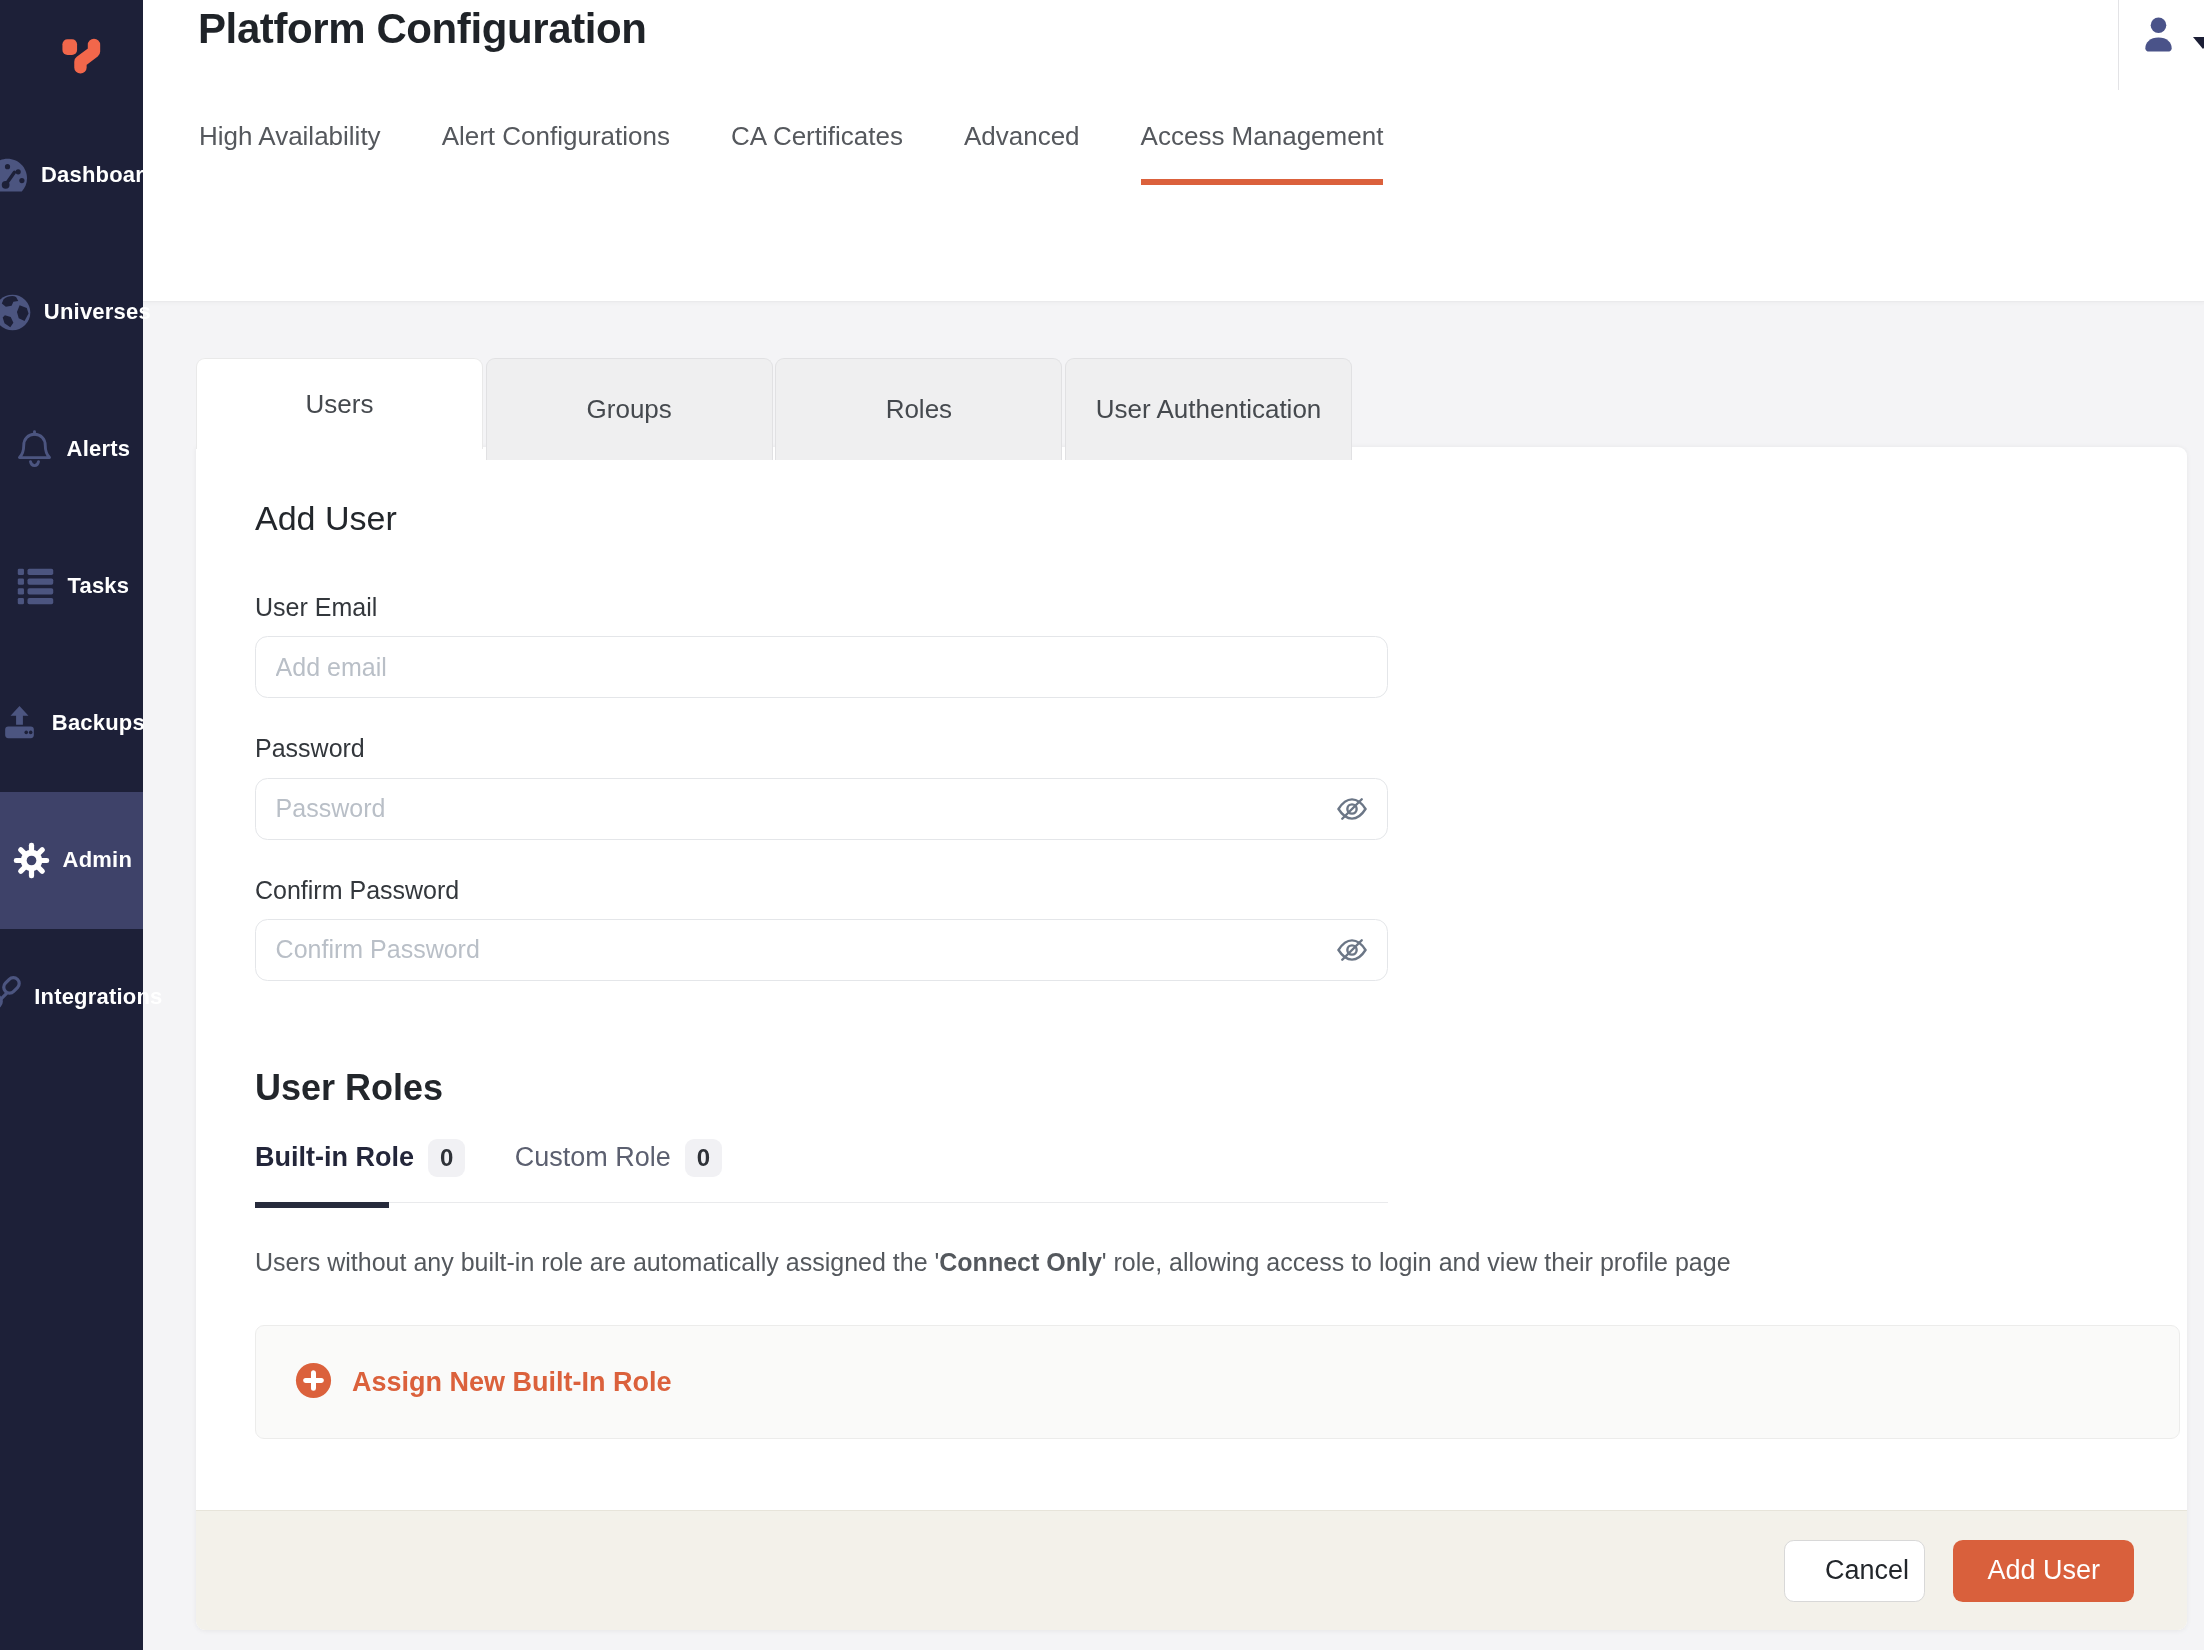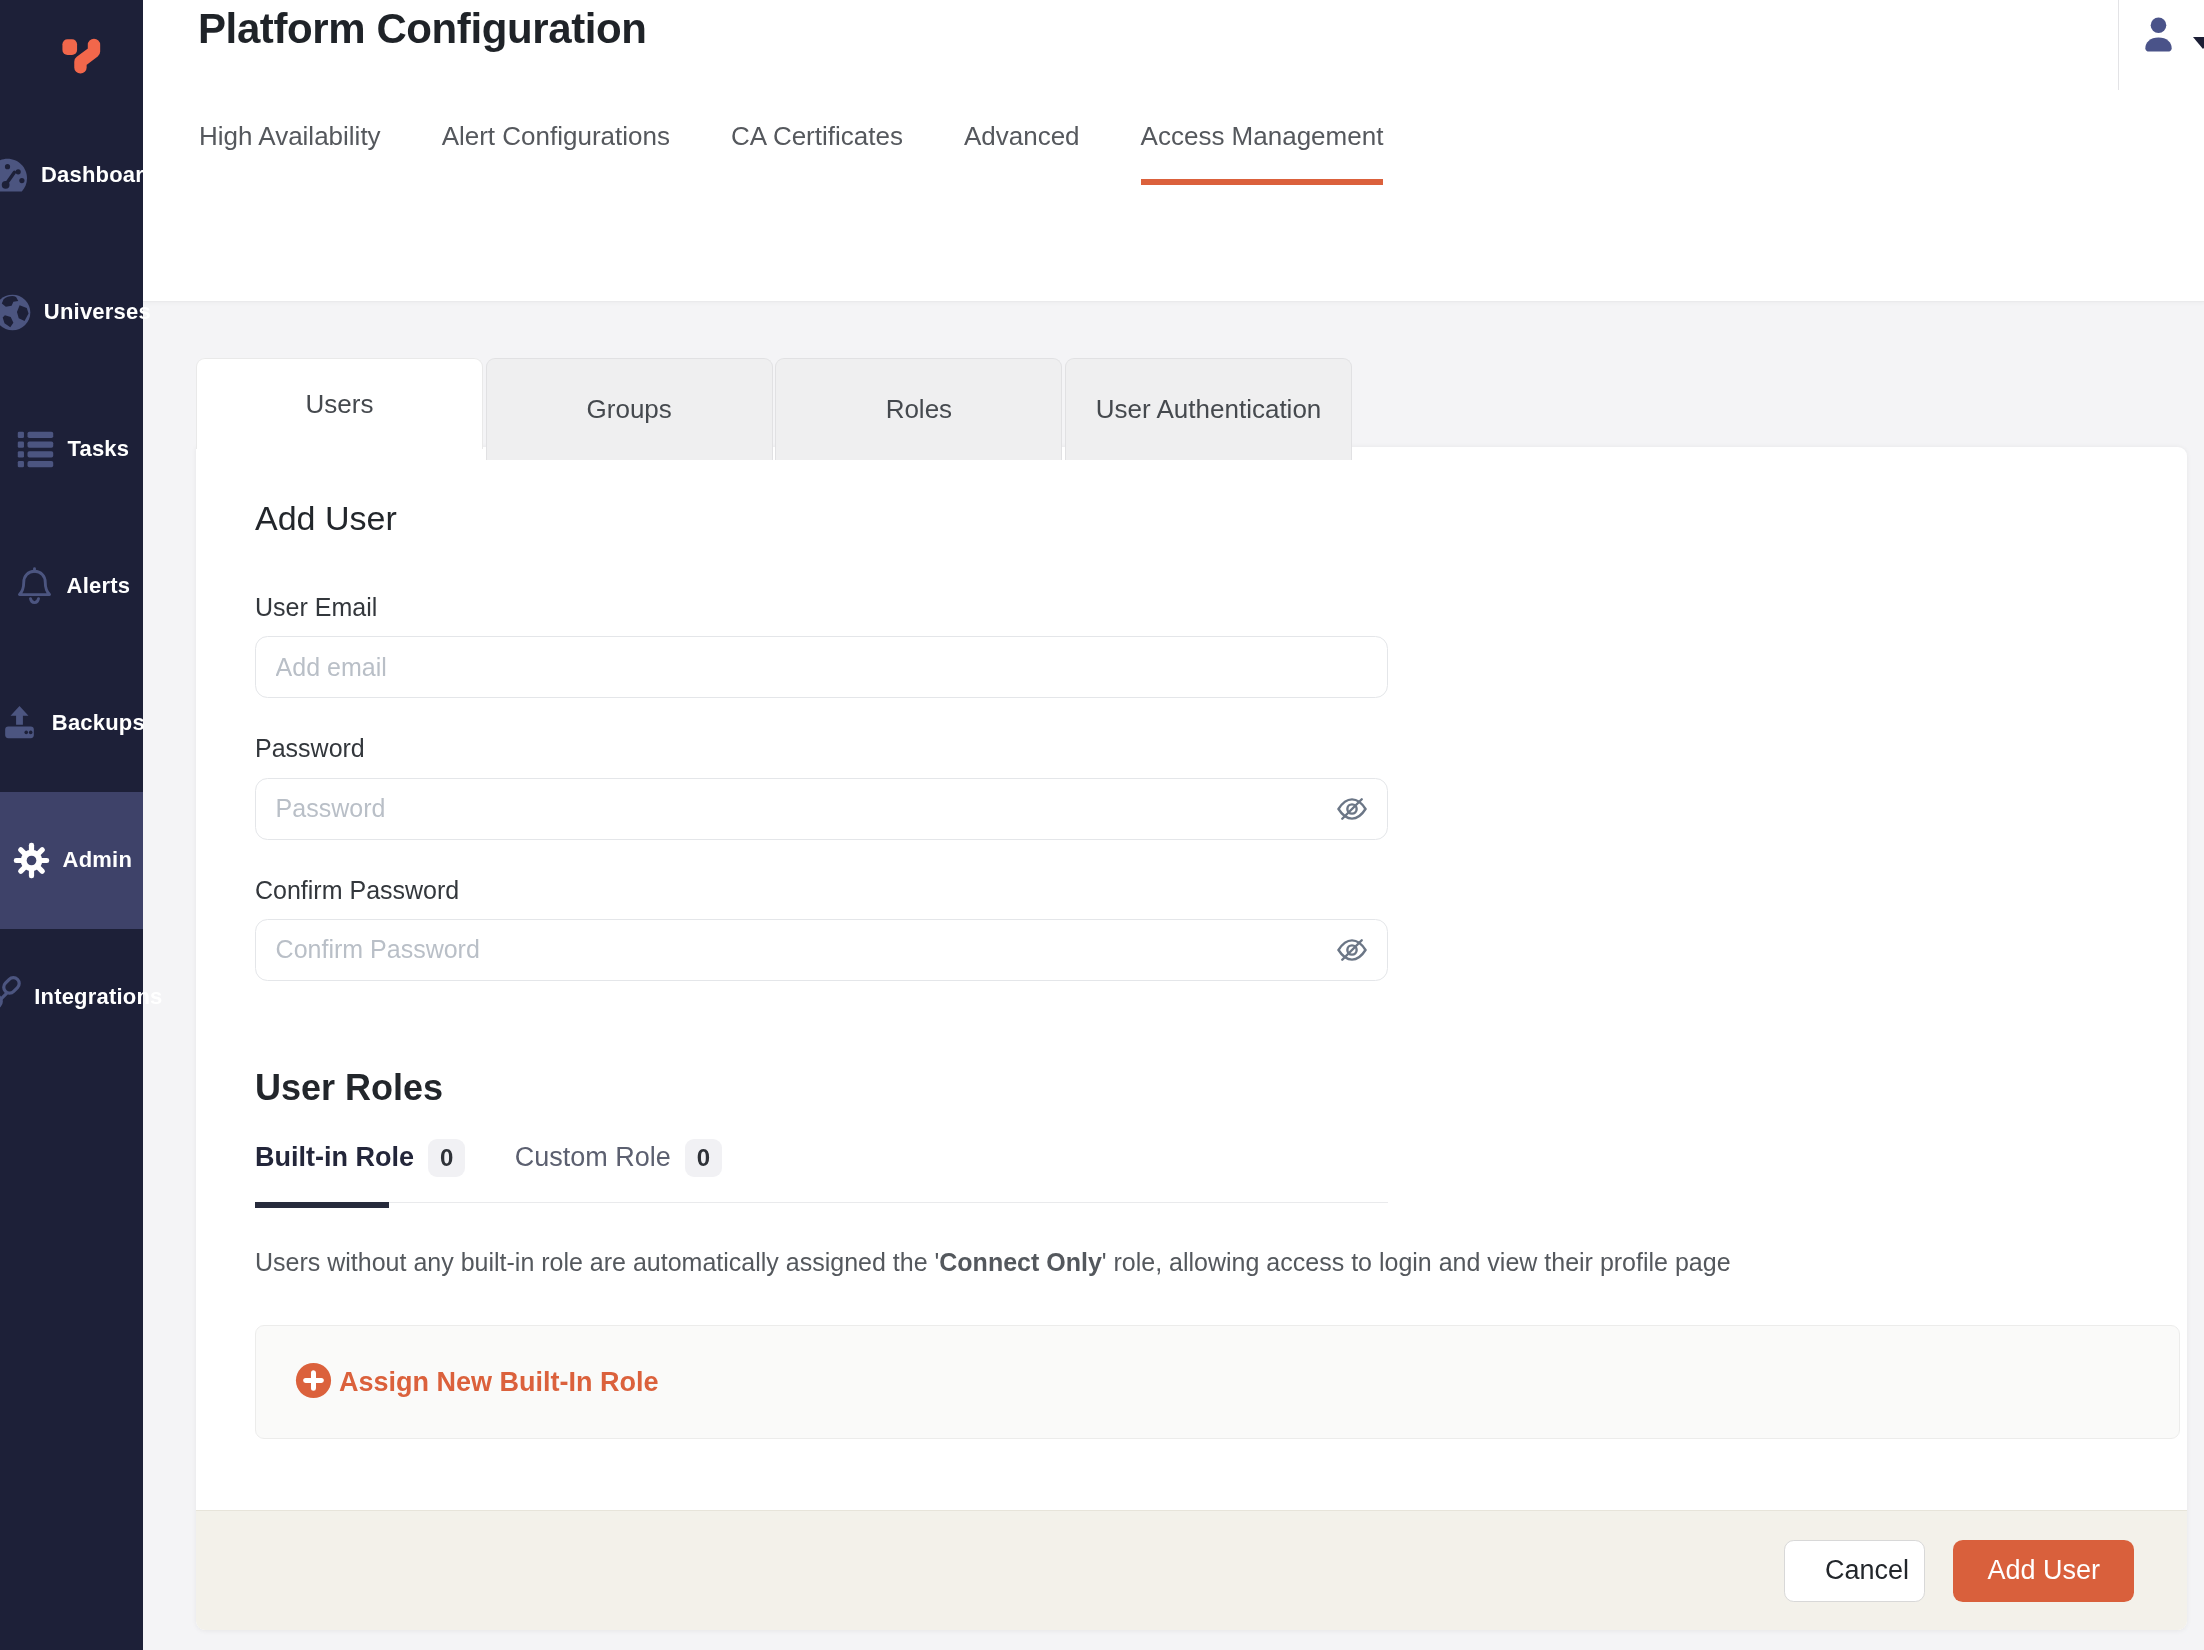--- a/index.html
+++ b/index.html
@@ -55,21 +55,21 @@
   .role-tabs{width:1133px;display:flex;gap:50px;margin-top:30px;border-bottom:1.8px solid #E9EAEC;padding-bottom:25px;}
   .role-tab{display:flex;align-items:center;gap:14.3px;font-size:27px;cursor:pointer;position:relative;}
   .role-tab.active{font-weight:700;color:#23263A;}
   .role-tab.inactive{color:#5C6070;font-weight:500;}
   .role-tab.active::after{content:"";position:absolute;left:0;bottom:-31px;width:134px;height:6.2px;background:#272B3C;}
   .role-badge{background:#F1F1F4;color:#2F3238;font-size:24px;line-height:24px;padding:7.1px 11.6px;border-radius:9px;font-weight:600;}
   .role-note{margin-top:41px;font-size:25px;color:#54585D;line-height:36px;}
   .role-note b{font-weight:700;}
   .assign-box{margin-top:45px;width:1925px;height:114px;background:#FAFAF9;border:0.9px solid #ECECEB;border-radius:9px;
     display:flex;align-items:center;padding-left:39px;box-sizing:border-box;cursor:pointer;background-clip:padding-box;}
-  .assign-label{margin-left:7px;font-size:27px;font-weight:700;color:#DB613C;}
+  .assign-label{margin-left:20px;font-size:27px;font-weight:700;color:#DB613C;}
   
   .card-footer{height:119px;background:#F3F1EA;border-top:0.9px solid #E7E4DA;border-radius:0 0 9px 9px;
     display:flex;align-items:center;justify-content:flex-end;gap:28.5px;padding-right:53px;}
   .btn{height:62px;border-radius:9.8px;font-size:27px;font-family:"Liberation Sans",sans-serif;cursor:pointer;padding-left:31px;}
   .btn-cancel{width:141px;background:#FFFFFF;border:1.8px solid #D8D8D8;color:#22262B;}
   .btn-primary{padding:0 34px;background:#D9603C;border:none;color:#FFFFFF;}
 </style>
 </head>
 <body>
 
@@ -99,47 +99,47 @@
     <div class="nav-item">
       <span class="nav-icon">
         <svg width="41" height="41" viewBox="0 0 46 46">
           <circle cx="23" cy="23" r="20" fill="#4C5580"></circle>
           <path fill="#1D2038" d="M13 8c4-3 10-4.5 14-2.5l2.5 4.5-5.5 1-2 4.5-6.5 1-4.5-3.5z
             M31 15l8 3 2 6-4.5 8.5-6.5-3-2-7z
             M14.5 26l6.5 2 3 6.5-3.5 5-6.5-4.5-2-6.5z"></path>
         </svg>
       </span>
       <span class="nav-label">Universes</span>
+    </div>
+    <div class="nav-item">
+      <span class="nav-icon">
+        <svg width="43" height="43" viewBox="0 0 48 48" fill="none" stroke="#4C5580" stroke-width="3.2" stroke-linecap="round" stroke-linejoin="round">
+          <path d="M24 7c-7.2 0-12 5.2-12 12.2 0 8.5-2.6 11.6-4.8 13.8h33.6c-2.2-2.2-4.8-5.3-4.8-13.8C36 12.2 31.2 7 24 7z"></path>
+          <path d="M24 7v-3"></path>
+          <path d="M19.5 37.5c.5 2.8 2.2 4.5 4.5 4.5s4-1.7 4.5-4.5"></path>
+        </svg>
+      </span>
+      <span class="nav-label">Alerts</span>
     </div>
     <div class="nav-item">
       <span class="nav-icon">
         <svg width="43" height="39" viewBox="0 0 48 44">
           <g fill="#4C5580">
             <rect x="4" y="2" width="7" height="7" rx="1.5"></rect>
               <rect x="15" y="2" width="29" height="7" rx="2"></rect>
             <rect x="4" y="13" width="7" height="7" rx="1.5"></rect>
               <rect x="15" y="13" width="29" height="7" rx="2"></rect>
             <rect x="4" y="24" width="7" height="7" rx="1.5"></rect>
               <rect x="15" y="24" width="29" height="7" rx="2"></rect>
             <rect x="4" y="35" width="7" height="7" rx="1.5"></rect>
               <rect x="15" y="35" width="29" height="7" rx="2"></rect>
           </g>
         </svg>
       </span>
       <span class="nav-label">Tasks</span>
-    </div>
-    <div class="nav-item">
-      <span class="nav-icon">
-        <svg width="43" height="43" viewBox="0 0 48 48" fill="none" stroke="#4C5580" stroke-width="3.2" stroke-linecap="round" stroke-linejoin="round">
-          <path d="M24 7c-7.2 0-12 5.2-12 12.2 0 8.5-2.6 11.6-4.8 13.8h33.6c-2.2-2.2-4.8-5.3-4.8-13.8C36 12.2 31.2 7 24 7z"></path>
-          <path d="M24 7v-3"></path>
-          <path d="M19.5 37.5c.5 2.8 2.2 4.5 4.5 4.5s4-1.7 4.5-4.5"></path>
-        </svg>
-      </span>
-      <span class="nav-label">Alerts</span>
     </div>
     <div class="nav-item">
       <span class="nav-icon">
         <svg width="43" height="36" viewBox="0 0 48 40">
           <path d="M24 1l10 11h-6.2v10h-7.6V12H14z" fill="#4C5580"></path>
           <rect x="8" y="24" width="32" height="13" rx="3.5" fill="#4C5580"></rect>
           <circle cx="31.5" cy="30.5" r="2" fill="#1D2038"></circle>
             <circle cx="36.5" cy="30.5" r="2" fill="#1D2038"></circle>
         </svg>
       </span>

